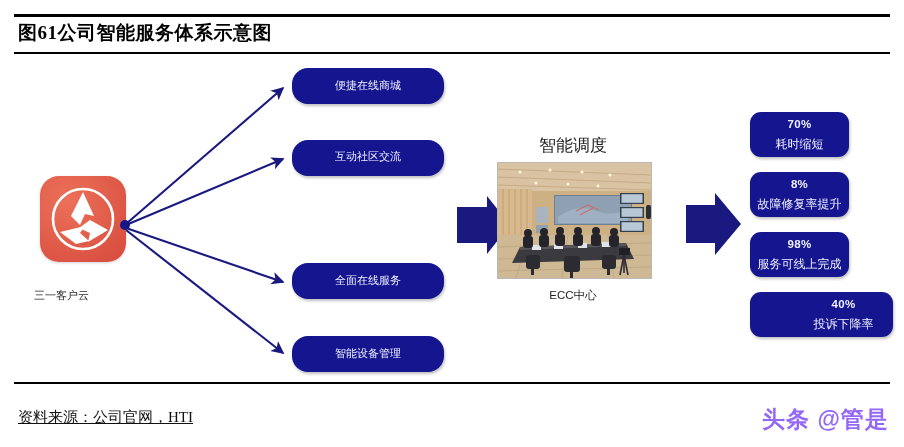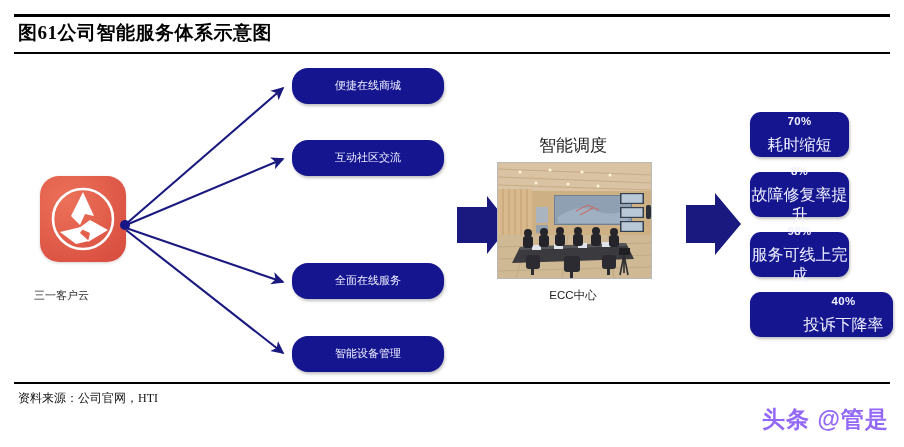--- a/index.html
+++ b/index.html
@@ -50,25 +50,26 @@
     position: absolute;
     left: 14px;
     top: 382px;
     width: 876px;
     height: 2px;
     background: #000000;
   }
   .source-note {
     position: absolute;
     left: 18px;
-    top: 390px;
+    top: 408px;
     font-family: "Liberation Serif", "DejaVu Serif", serif;
-    font-size: 12px;
+    font-size: 15px;
     color: #111111;
     white-space: nowrap;
+    text-decoration: underline;
   }
   .watermark {
     position: absolute;
     left: 762px;
     top: 404px;
     font-family: "Liberation Sans", sans-serif;
     font-weight: bold;
     font-size: 23px;
     color: #8b5cf6;
     letter-spacing: 1px;
@@ -139,21 +140,21 @@
     font-size: 10.5px;
     border-radius: 11px;
   }
   .right-node .pct {
     font-family: "Liberation Sans", sans-serif;
     font-size: 11.5px;
     font-weight: bold;
     letter-spacing: 0.3px;
   }
   .right-node .lbl {
-    font-size: 16px;
+    font-size: 12px;
     margin-top: 6px;
   }
 
   
   .ecc-photo {
     position: absolute;
     left: 497px;
     top: 162px;
     width: 153px;
     height: 115px;
@@ -231,21 +232,21 @@
       <path d="M68 54 L48 66 L50 57 L39 52 L50 44 Z" fill="#ffffff"></path>
     </svg>
   </div>
   <div class="logo-caption">三一客户云</div>
 
   <div class="hub-dot"></div>
 
   <div class="nbox left-node" style="top:68px;">
     <span>便捷在线商城</span>
   </div>
-  <div class="nbox left-node" style="top:140px;">
+  <div class="nbox left-node" style="top:140px;font-family:Liberation Mono, monospace;">
     <span>互动社区交流</span>
   </div>
   <div class="nbox left-node" style="top:263px;">
     <span>全面在线服务</span>
   </div>
   <div class="nbox left-node" style="top:336px;">
     <span>智能设备管理</span>
   </div>
 
   <div class="ecc-top-label">智能调度</div>

